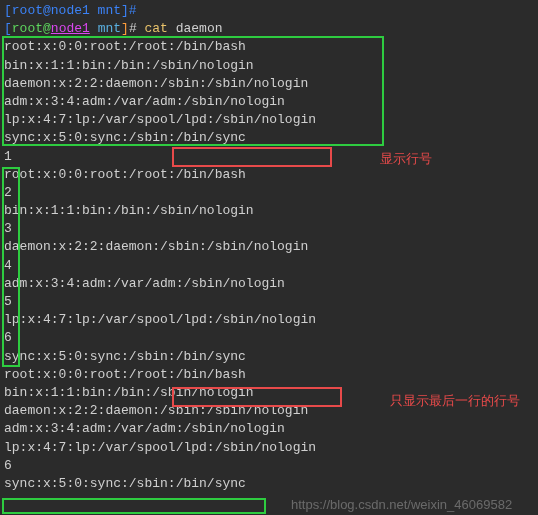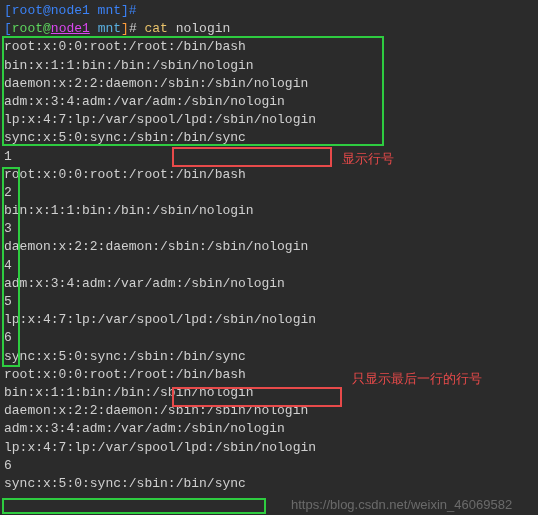--- a/index.html
+++ b/index.html
@@ -38,37 +38,38 @@
       position: absolute;
       border: 2px solid #e84a4a;
       pointer-events: none;
     }
     .annotation {
       position: absolute;
       color: #e84a4a;
       font-size: 13px;
       font-family: sans-serif;
       pointer-events: none;
+      margin-left: 38px;
     }
     .watermark {
       position: absolute;
       color: rgba(200,200,200,0.4);
       font-size: 13px;
       font-family: sans-serif;
       pointer-events: none;
     }
   </style>
 </head>
 <body>
 
 <div class="terminal">
 
   <div class="line"><span class="prompt-open">[root@node1 mnt]# </span></div>
 
-  <div class="line"><span class="prompt-open">[</span><span class="prompt-user">root</span><span class="prompt-user">@</span><span class="prompt-host">node1</span><span class="prompt-path"> mnt</span><span class="prompt-close">]</span><span class="prompt-hash"># </span><span class="cmd-name">cat</span><span class="cmd"> nologin</span></div>
+  <div class="line"><span class="prompt-open">[</span><span class="prompt-user">root</span><span class="prompt-user">@</span><span class="prompt-host">node1</span><span class="prompt-path"> mnt</span><span class="prompt-close">]</span><span class="prompt-hash"># </span><span class="cmd-name">cat</span><span class="cmd"> daemon</span></div>
 
   <div class="line">root:x:0:0:root:/root:/bin/bash</div>
   <div class="line">bin:x:1:1:bin:/bin:/sbin/nologin</div>
   <div class="line">daemon:x:2:2:daemon:/sbin:/sbin/nologin</div>
   <div class="line">adm:x:3:4:adm:/var/adm:/sbin/nologin</div>
   <div class="line">lp:x:4:7:lp:/var/spool/lpd:/sbin/nologin</div>
   <div class="line">sync:x:5:0:sync:/sbin:/bin/sync</div>
 
 
   <div class="line">1</div>
@@ -93,16 +94,16 @@
   <div class="line">6</div>
   <div class="line">sync:x:5:0:sync:/sbin:/bin/sync</div>
 
 </div>
 
 <div class="box-green" style="left:2px; top:36px; width:382px; height:110px;"></div>
 <div class="box-red" style="left:172px; top:147px; width:160px; height:20px;"></div>
 <div class="annotation" style="left:342px; top:150px;">显示行号</div>
 <div class="box-green" style="left:2px; top:167px; width:18px; height:200px;"></div>
 <div class="box-red" style="left:172px; top:387px; width:170px; height:20px;"></div>
-<div class="annotation" style="left:352px; top:370px;">只显示最后一行的行号</div>
+<div class="annotation" style="left:352px; top:392px;">只显示最后一行的行号</div>
 <div class="box-green" style="left:2px; top:498px; width:264px; height:16px;"></div>
 
 <div class="watermark" style="left:268px; top:496px;margin-left:23px;">https://blog.csdn.net/weixin_46069582</div>
 
 </body></html>

